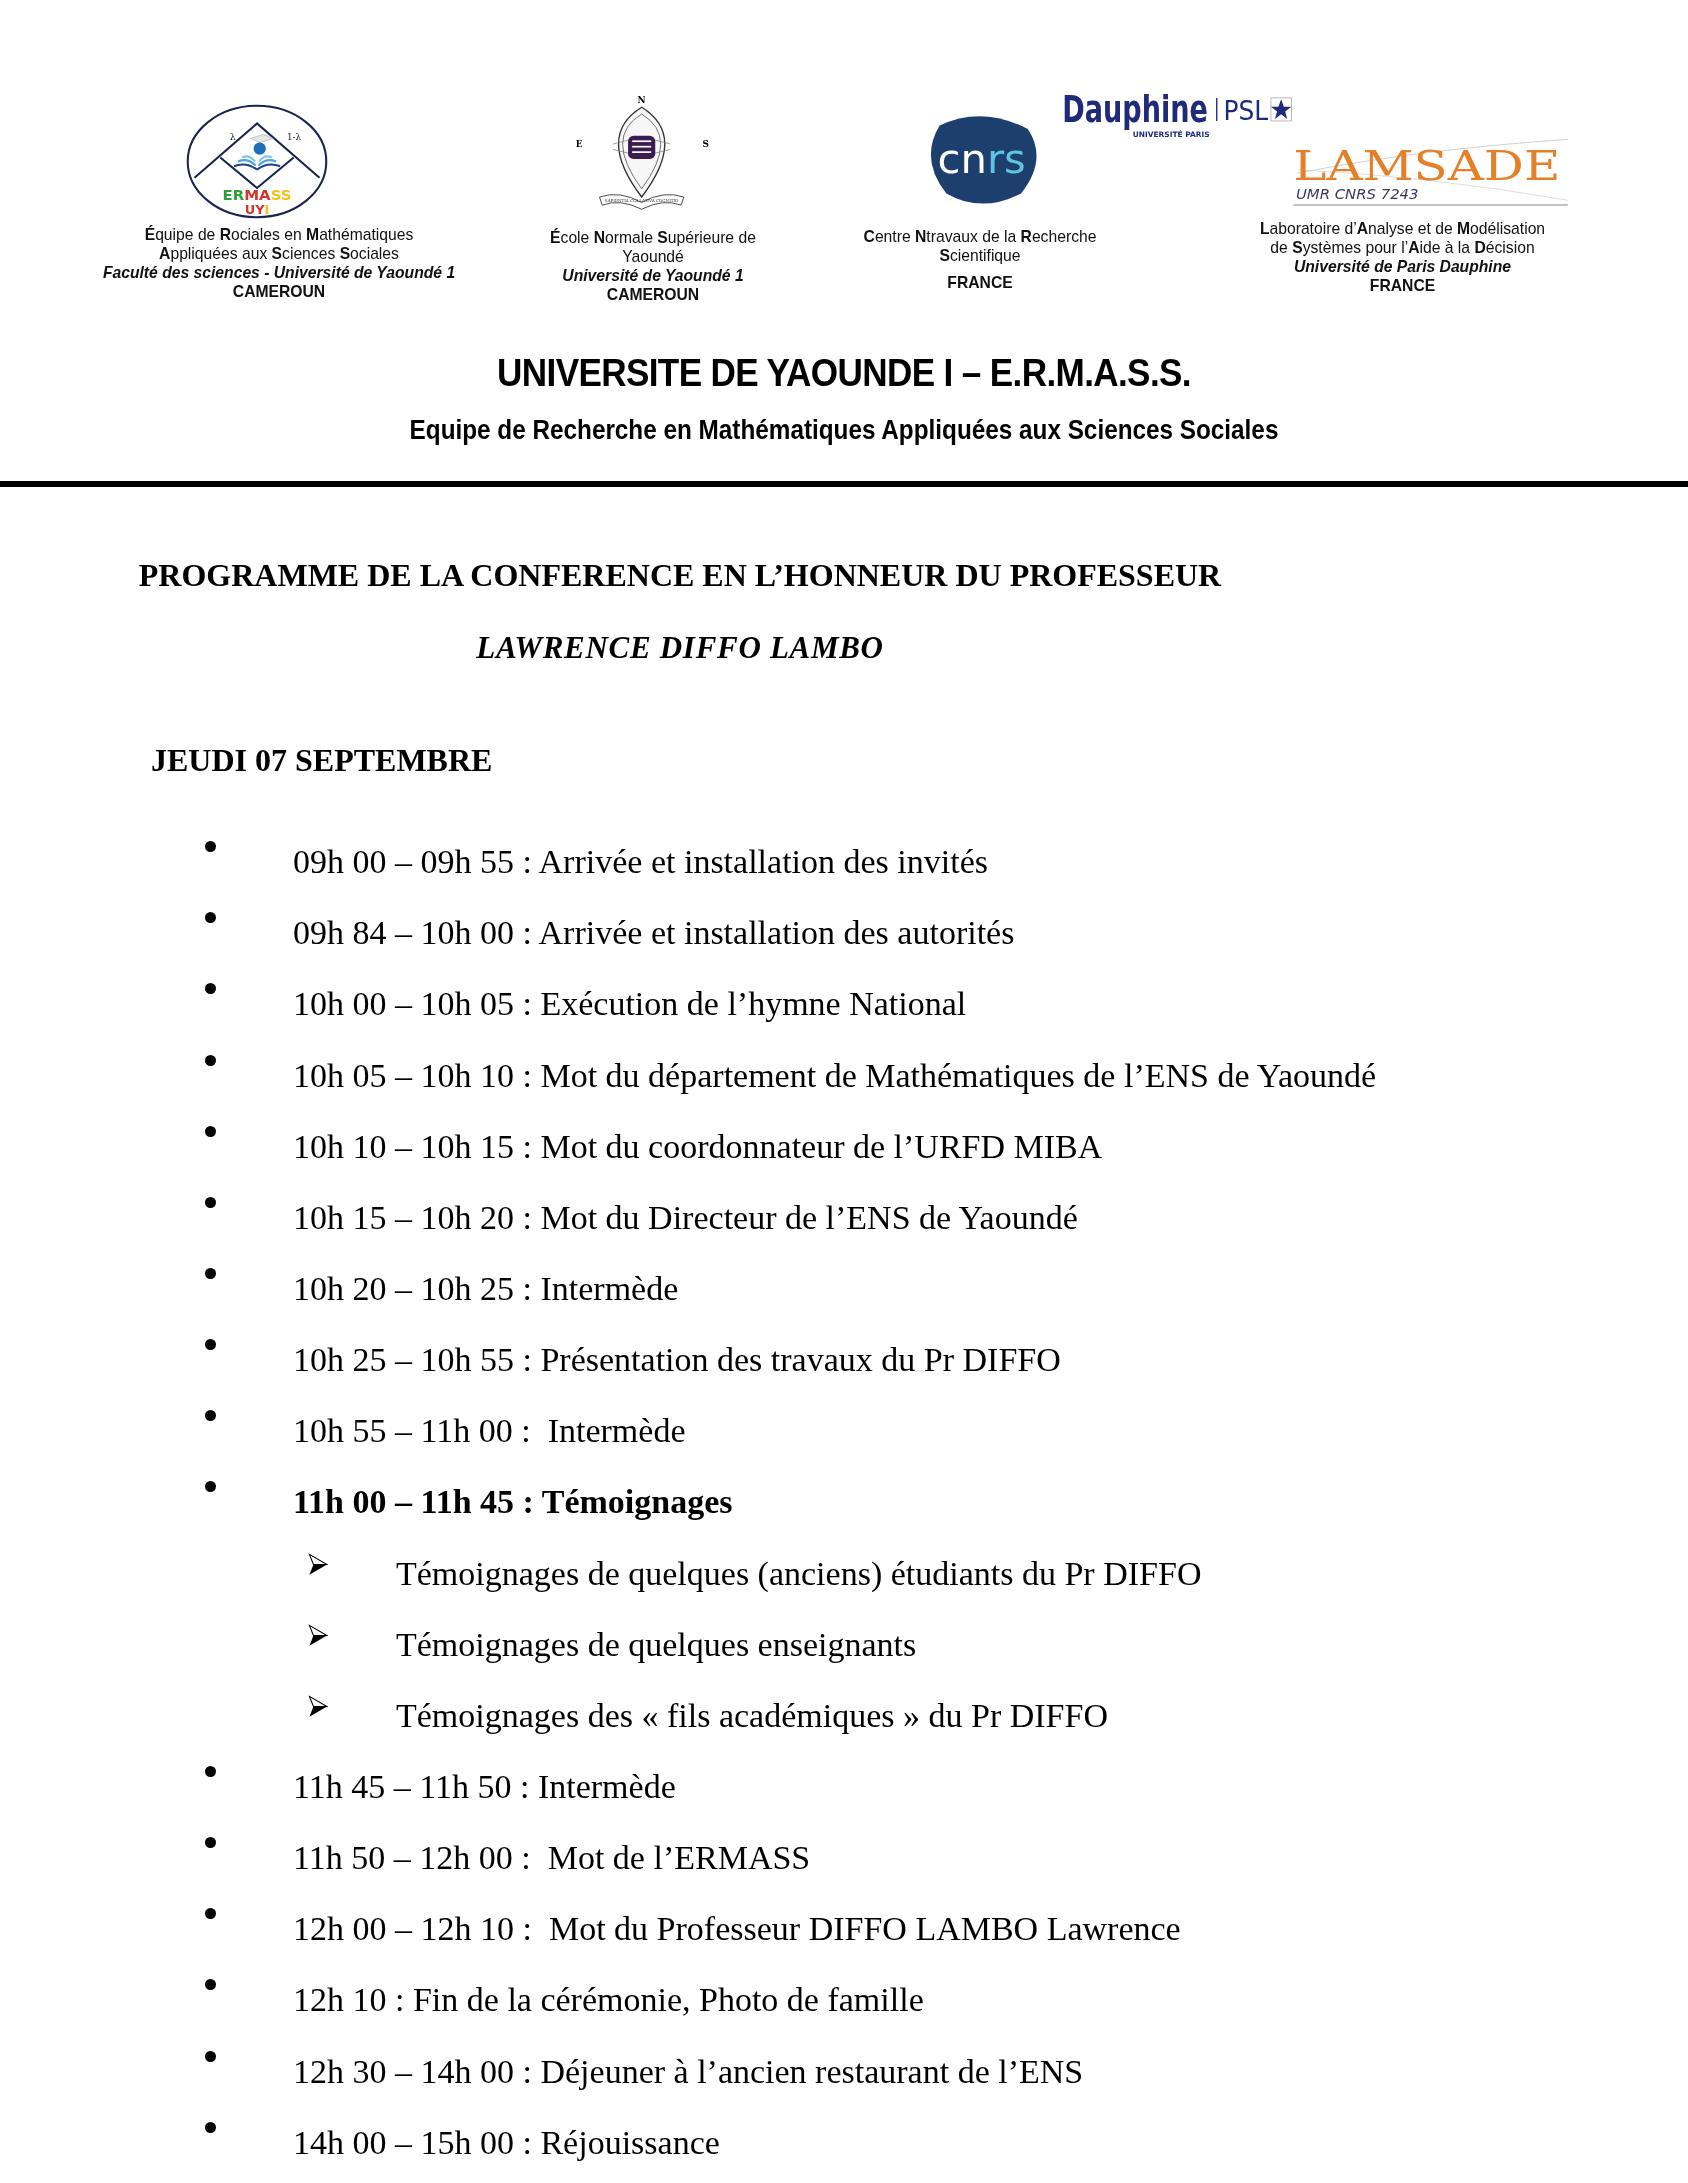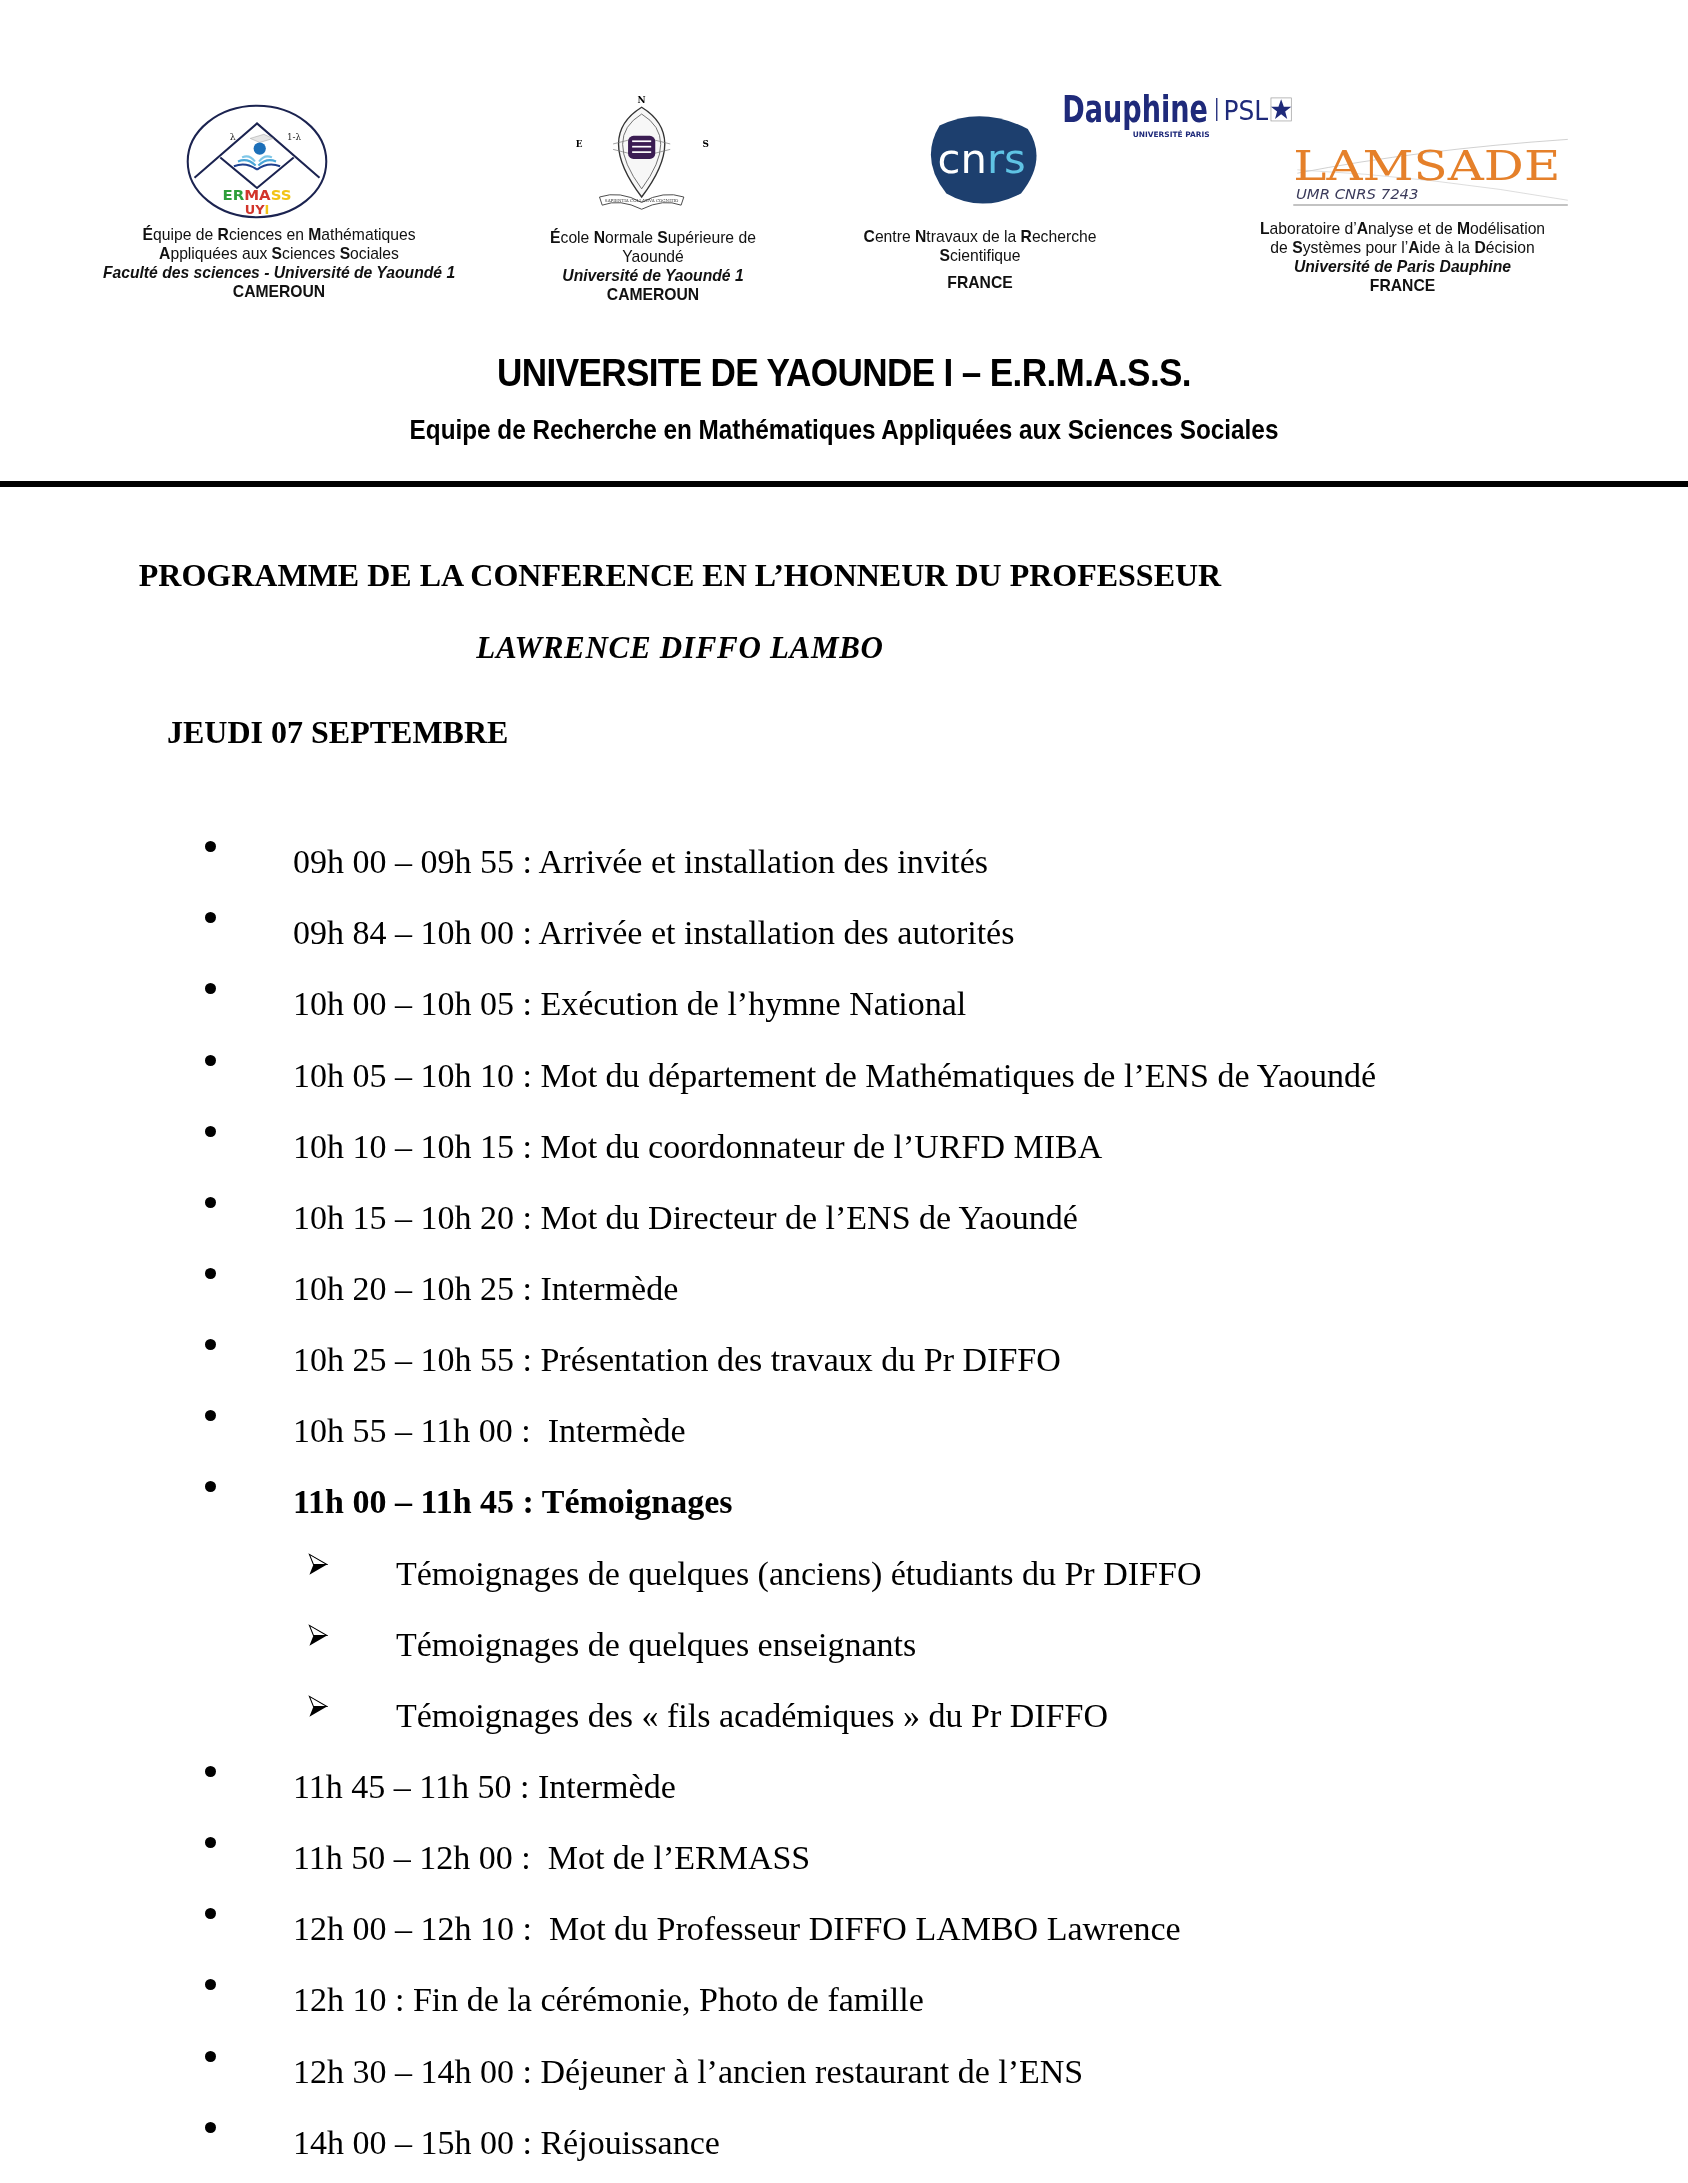--- a/index.html
+++ b/index.html
@@ -37,22 +37,22 @@
   #uni-team { top: 415px; font-size: 27px; transform: scaleX(0.9); }
   #header-rule { left: 0; top: 481px; width: 1688px; height: 6.1px; background: #000; }
 
   
   .prog { position: absolute; left: 0; width: 1360px; text-align: center;
     font-family: "Liberation Serif", serif; }
   #prog-title { top: 557px; font-size: 32px; font-weight: bold; }
   #prog-honoree { top: 606px; font-size: 31px; font-style: italic; font-weight: bold; letter-spacing: 0.7px; margin-top: 24px; }
 
   
-  #day-heading { left: 151px; top: 714px; font-family: "Liberation Serif", serif;
-    font-size: 32px; font-weight: bold; margin-left: 16px; }
+  #day-heading { left: 151px; top: 742px; font-family: "Liberation Serif", serif;
+    font-size: 32px; font-weight: bold; }
 
   .sched { position: absolute; left: 0; top: 0; }
   .item { position: absolute; font-family: "Liberation Serif", serif; font-size: 34px; white-space: pre; line-height: 41px; }
   .item .bullet { position: absolute; left: 204px; top: 0; width: 13.6px; text-align: center; }
   .item .bullet::before { content: ""; display: inline-block; width: 11px; height: 11px; border-radius: 50%; background: #000; vertical-align: middle; position: relative; top: -2.7px; }
   .item .text { position: absolute; left: 256px; top: 16px; margin-left: 37px; }
   .item.bold .text { font-weight: bold; }
   .item.sub .bullet { left: 308px; width: 20.4px; }
   .item.sub .bullet::before { display: none; }
   .item.sub .bullet svg { position: relative; top: 6.8px; }
@@ -125,21 +125,21 @@
 
 <svg id="lamsade-logo" class="abs" viewBox="0 0 425 105">
   <path d="M20,55 Q200,20 420,5" fill="none" stroke="#bbb" stroke-width="1"></path>
   <path d="M20,50 Q220,60 420,95" fill="none" stroke="#ccc" stroke-width="1"></path>
   <text x="14" y="65" font-family="DejaVu Serif, serif" font-size="62" fill="#e5802a" textLength="395" lengthAdjust="spacingAndGlyphs">LAMSADE</text>
   <text x="18" y="93" font-family="DejaVu Sans, sans-serif" font-size="22" font-style="italic" fill="#3a3a5a">UMR CNRS 7243</text>
   <line x1="14" y1="102" x2="420" y2="102" stroke="#888" stroke-width="1.5"></line>
 </svg>
 
 <div id="ermass-block" class="org-block">
-  <span class="line"><b>É</b><span>quipe de </span><b>R</b><span>ciences en </span><b>M</b><span>athématiques</span></span>
+  <span class="line"><b>É</b><span>quipe de </span><b>R</b><span>ociales en </span><b>M</b><span>athématiques</span></span>
   <span class="line"><b>A</b><span>ppliquées aux </span><b>S</b><span>ciences </span><b>S</b><span>ociales</span></span>
   <span class="line it">Faculté des sciences - Université de Yaoundé 1</span>
   <span class="line country">CAMEROUN</span>
 </div>
 
 <div id="ens-block" class="org-block">
   <span class="line"><b>É</b><span>cole </span><b>N</b><span>ormale </span><b>S</b><span>upérieure de</span></span>
   <span class="line">Yaoundé</span>
   <span class="line it">Université de Yaoundé 1</span>
   <span class="line country">CAMEROUN</span>

